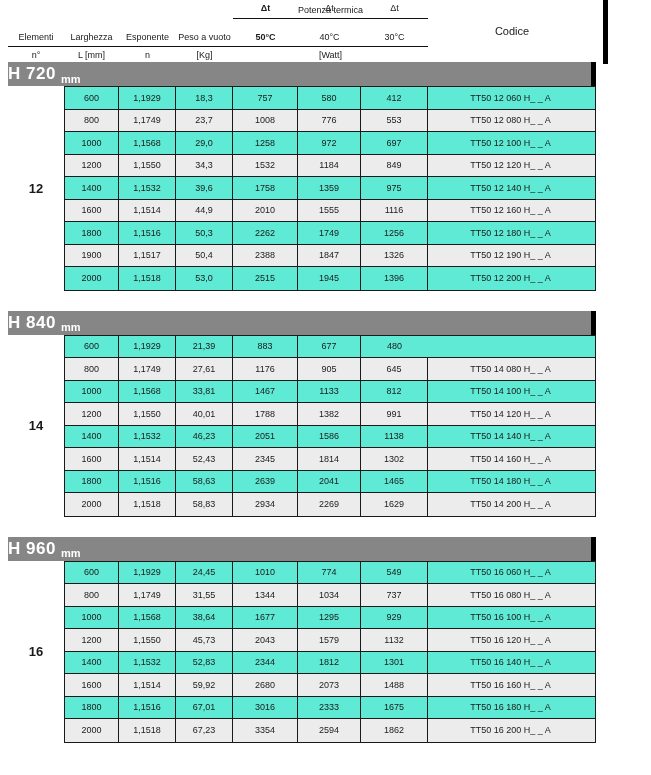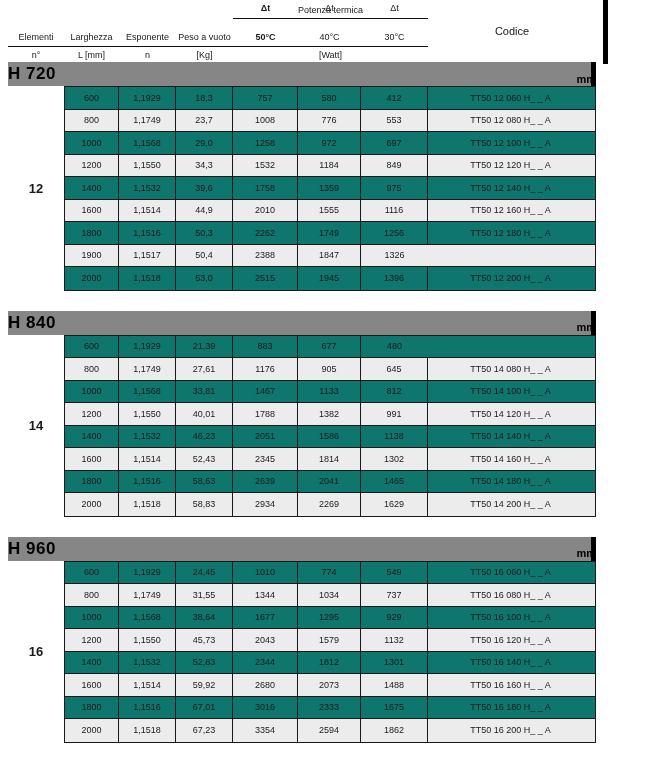--- a/index.html
+++ b/index.html
@@ -47,22 +47,22 @@
     font-size:11px;
   }
 
   
   .section { position:relative; width:588px; }
   .section + .section { margin-top:20px; }
   .banner {
     position:relative;
     height:24px; width:588px;
     background:#868686;
-    display:flex; align-items:center; justify-content:space-between;
-    color:#000000;
+    display:flex; align-items:center; justify-content:flex-start;
+    color:#ffffff;
   }
   .banner .big { font-size:17px; font-weight:bold; letter-spacing:0.5px; }
   .banner .small { font-size:11px; font-weight:bold; margin-left:5px; margin-top:9px; }
   .banner::after {
     content:""; position:absolute; right:0; top:0; width:5px; height:100%;
     background:#000;
   }
   .endbar-top {
     position:absolute; left:595px; top:0; width:5px; height:64px; background:#000;
   }
@@ -75,21 +75,21 @@
   .elem-num { font-size:13px; font-weight:bold; }
   .rows {
     width:532px;
     border:1px solid #1a1a1a;
   }
   .row {
     display:grid;
     grid-template-columns:54px 57px 57px 65px 63px 67px 165px;
     height:22.5px;
     border-bottom:1px solid #1a1a1a;
-    background:#0f766e;
+    background:#5eead4;
   }
   .row:last-child { border-bottom:none; }
   .row.alt { background:#ececec; }
   .cell {
     display:flex; align-items:center; justify-content:center;
     font-size:9px;
     border-right:1px solid #1a1a1a;
     white-space:nowrap;
     overflow:hidden;
   }
@@ -212,20 +212,21 @@
             <div class="cell">1256</div>
             <div class="cell">TT50 12 180 H_ _ A</div>
           </div>
           <div class="row alt">
             <div class="cell">1900</div>
             <div class="cell">1,1517</div>
             <div class="cell">50,4</div>
             <div class="cell">2388</div>
             <div class="cell">1847</div>
             <div class="cell">1326</div>
+            <div class="cell">TT50 12 190 H_ _ A</div>
           </div>
           <div class="row">
             <div class="cell">2000</div>
             <div class="cell">1,1518</div>
             <div class="cell">53,0</div>
             <div class="cell">2515</div>
             <div class="cell">1945</div>
             <div class="cell">1396</div>
             <div class="cell">TT50 12 200 H_ _ A</div>
           </div>

